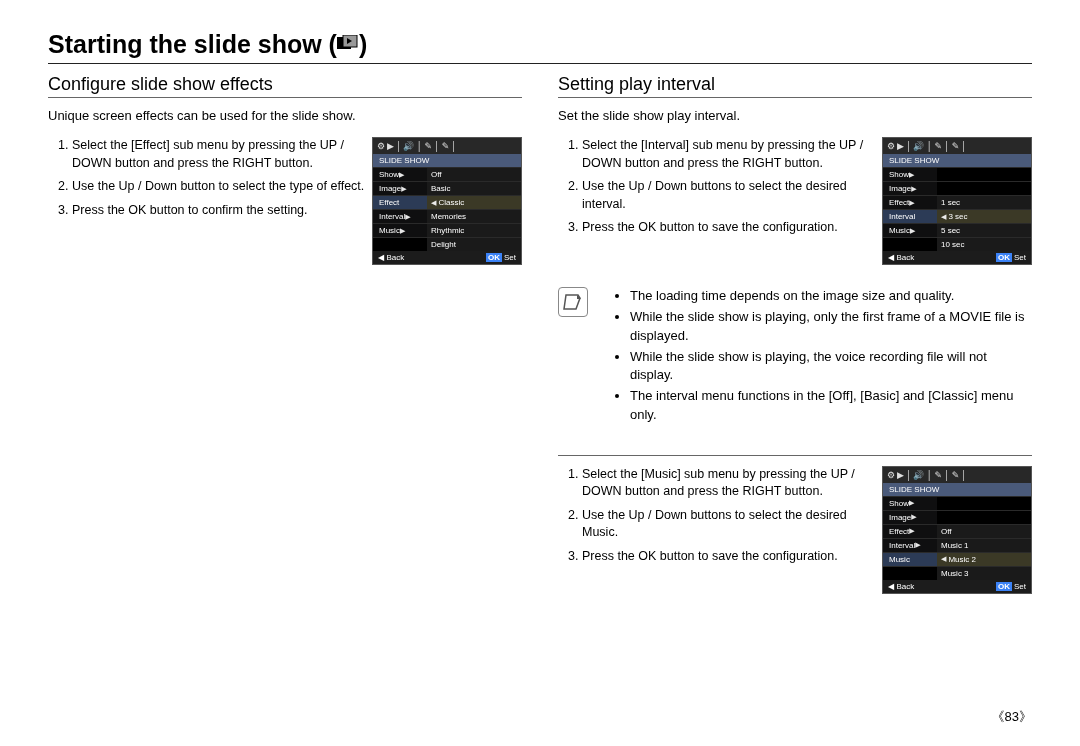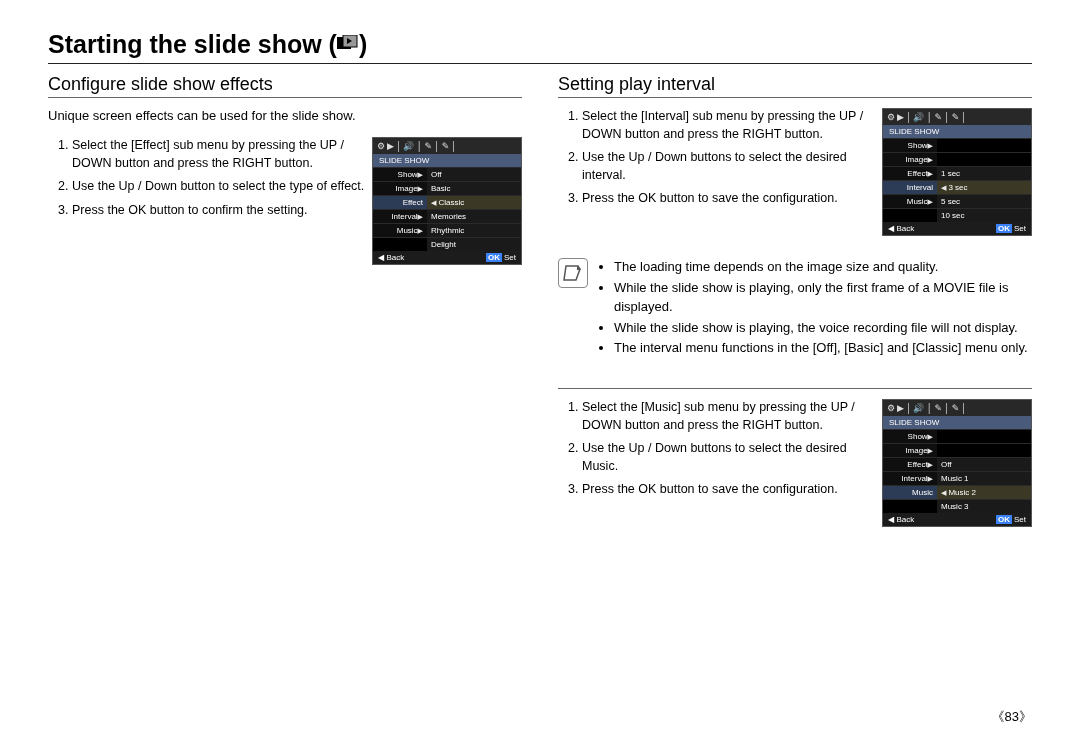--- a/index.html
+++ b/index.html
@@ -87,21 +87,21 @@
   .cm-row {
     display: flex;
     border-top: 1px solid #2a2a2a;
     height: 14px;
   }
   .cm-label {
     flex: 0 0 54px;
     padding: 1px 4px 1px 6px;
     background: #0f0f10;
     display: flex;
-    justify-content: flex-end;
+    justify-content: flex-start;
     align-items: center;
   }
   .cm-label.sel { background: #2c3b56; }
   .cm-label .arrow { font-size: 7px; opacity: 0.9; }
   .cm-opt {
     flex: 1;
     padding: 1px 4px;
     background: #1a1a1a;
     display: flex;
     align-items: center;
@@ -114,21 +114,21 @@
     display: flex;
     background: #1c1c1c;
     padding: 2px 5px;
     justify-content: space-between;
     font-size: 8px;
   }
   .cm-foot .ok { font-weight: bold; background:#3b82f6; padding:0 2px; margin-right:2px;}
 
   .note-block {
     display: flex;
-    gap: 12px;
+    gap: 28px;
     margin-top: 22px;
     align-items: flex-start;
     font-size: 13px;
   }
   .note-icon {
     width: 30px; height: 30px;
     border: 1px solid #888;
     border-radius: 4px;
     display: flex; align-items: center; justify-content: center;
     font-size: 18px; color: #555; flex: 0 0 30px;
@@ -244,20 +244,21 @@
               <span><span class="ok">OK</span>Set</span>
             </div>
           </div>
       </div>
     </div>
 
     <div class="col">
 
       <h2>Setting play interval</h2>
       <hr class="sub-rule">
+      <p class="intro">Set the slide show play interval.</p>
       <div class="section-row">
         <ol class="steps">
           <li>Select the [Interval] sub menu by pressing the UP / DOWN button and press the RIGHT button.</li>
           <li>Use the Up / Down buttons to select the desired interval.</li>
           <li>Press the OK button to save the configuration.</li>
         </ol>
         <div class="camera-menu">
             <div class="cm-top">
               <span>⚙</span>
               <span>▶</span>

